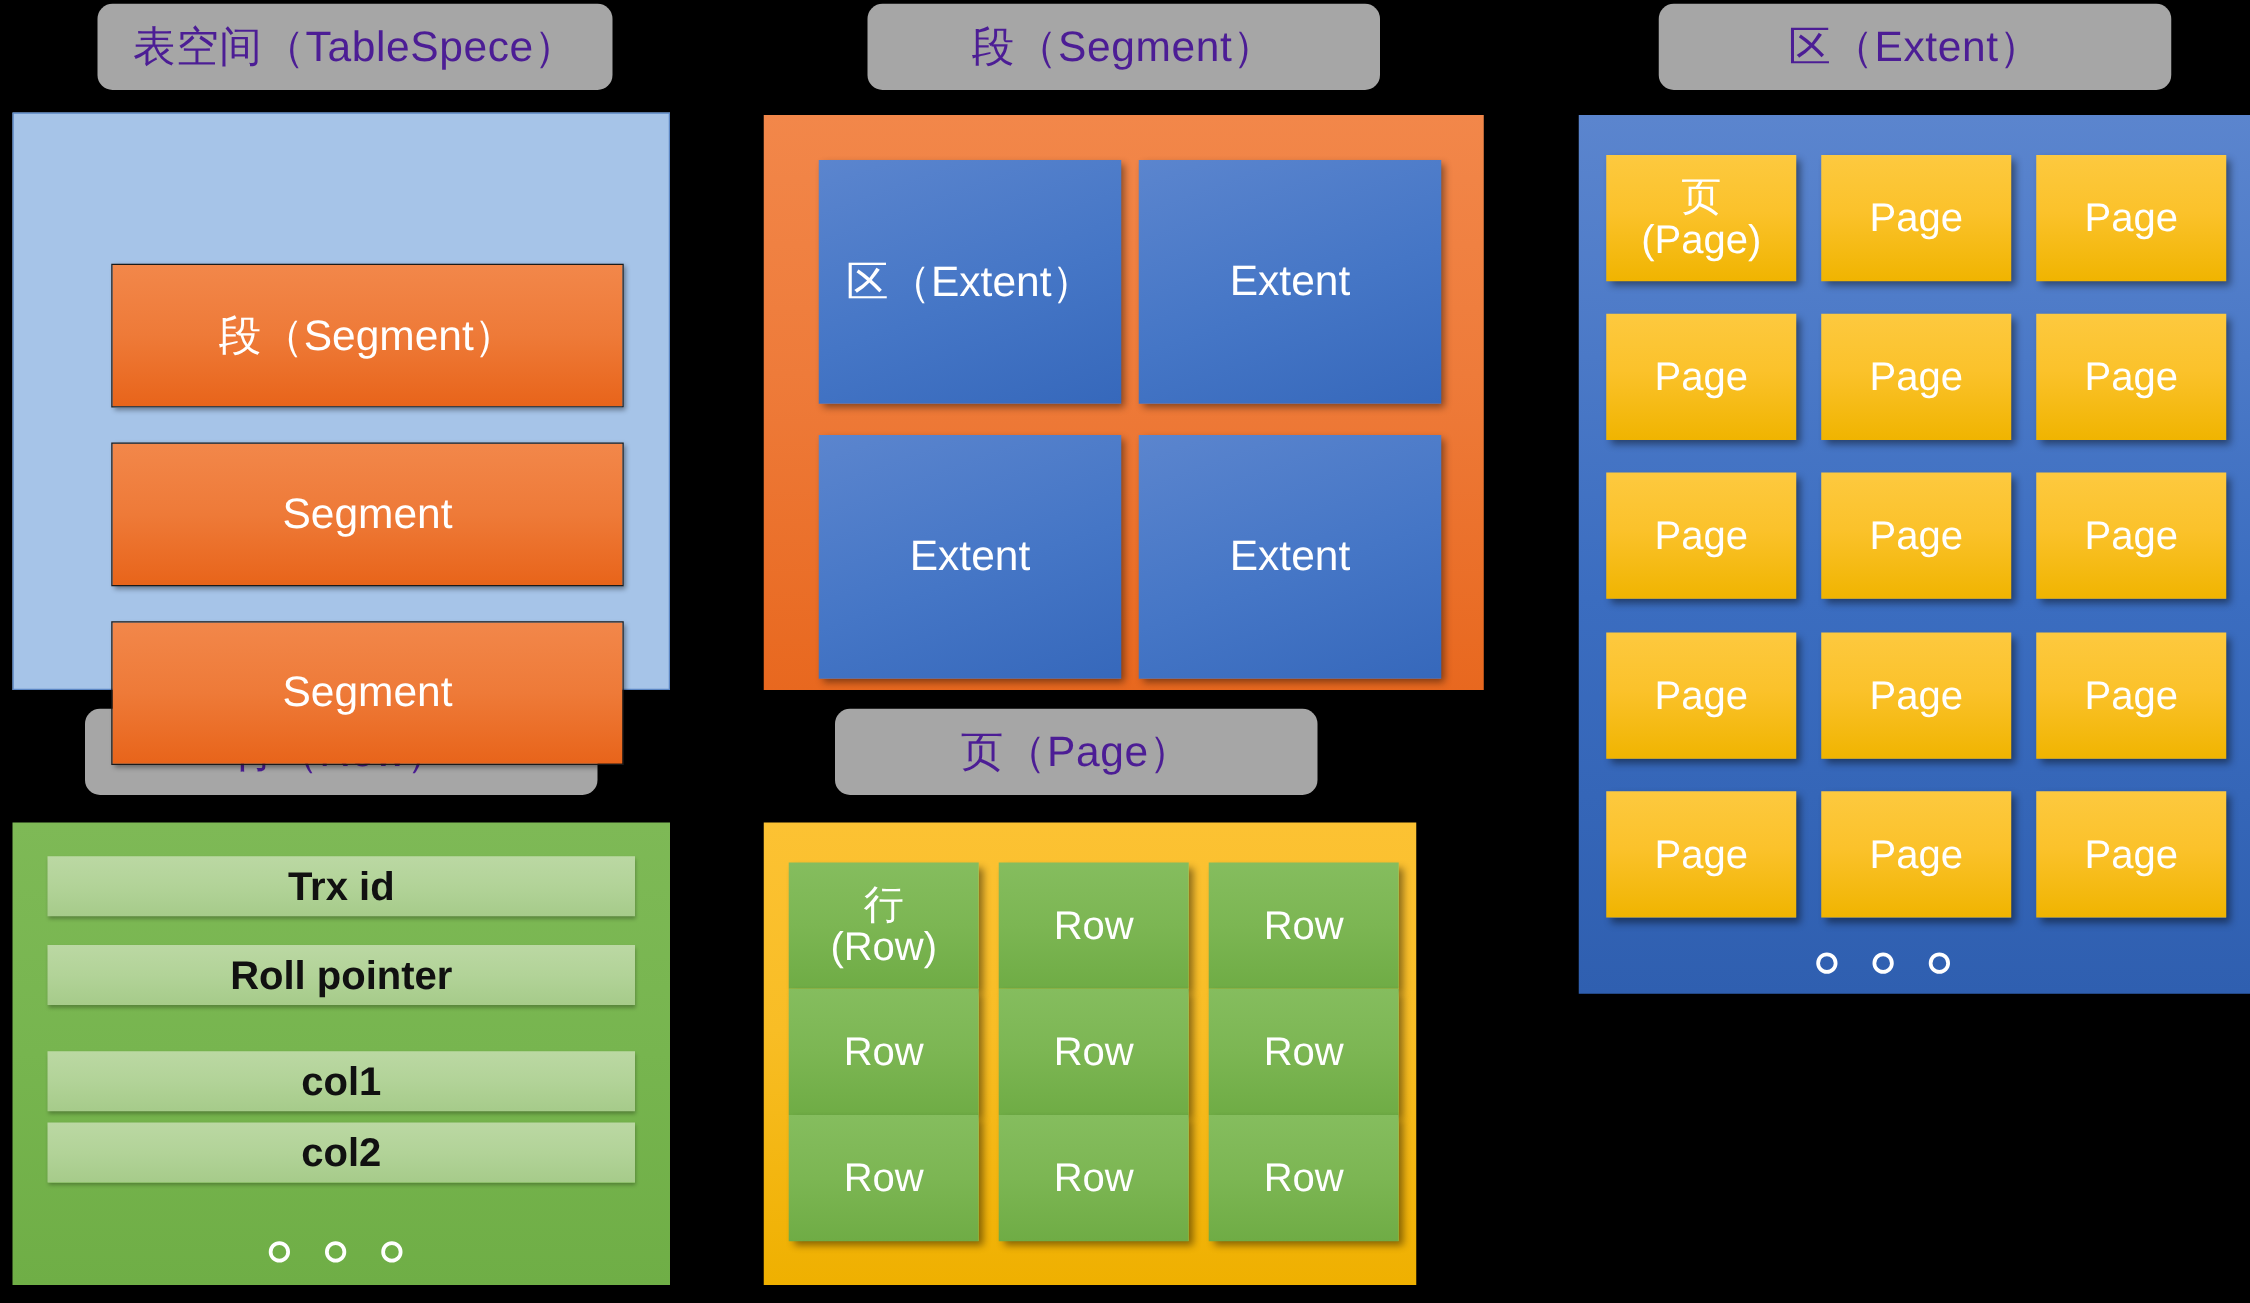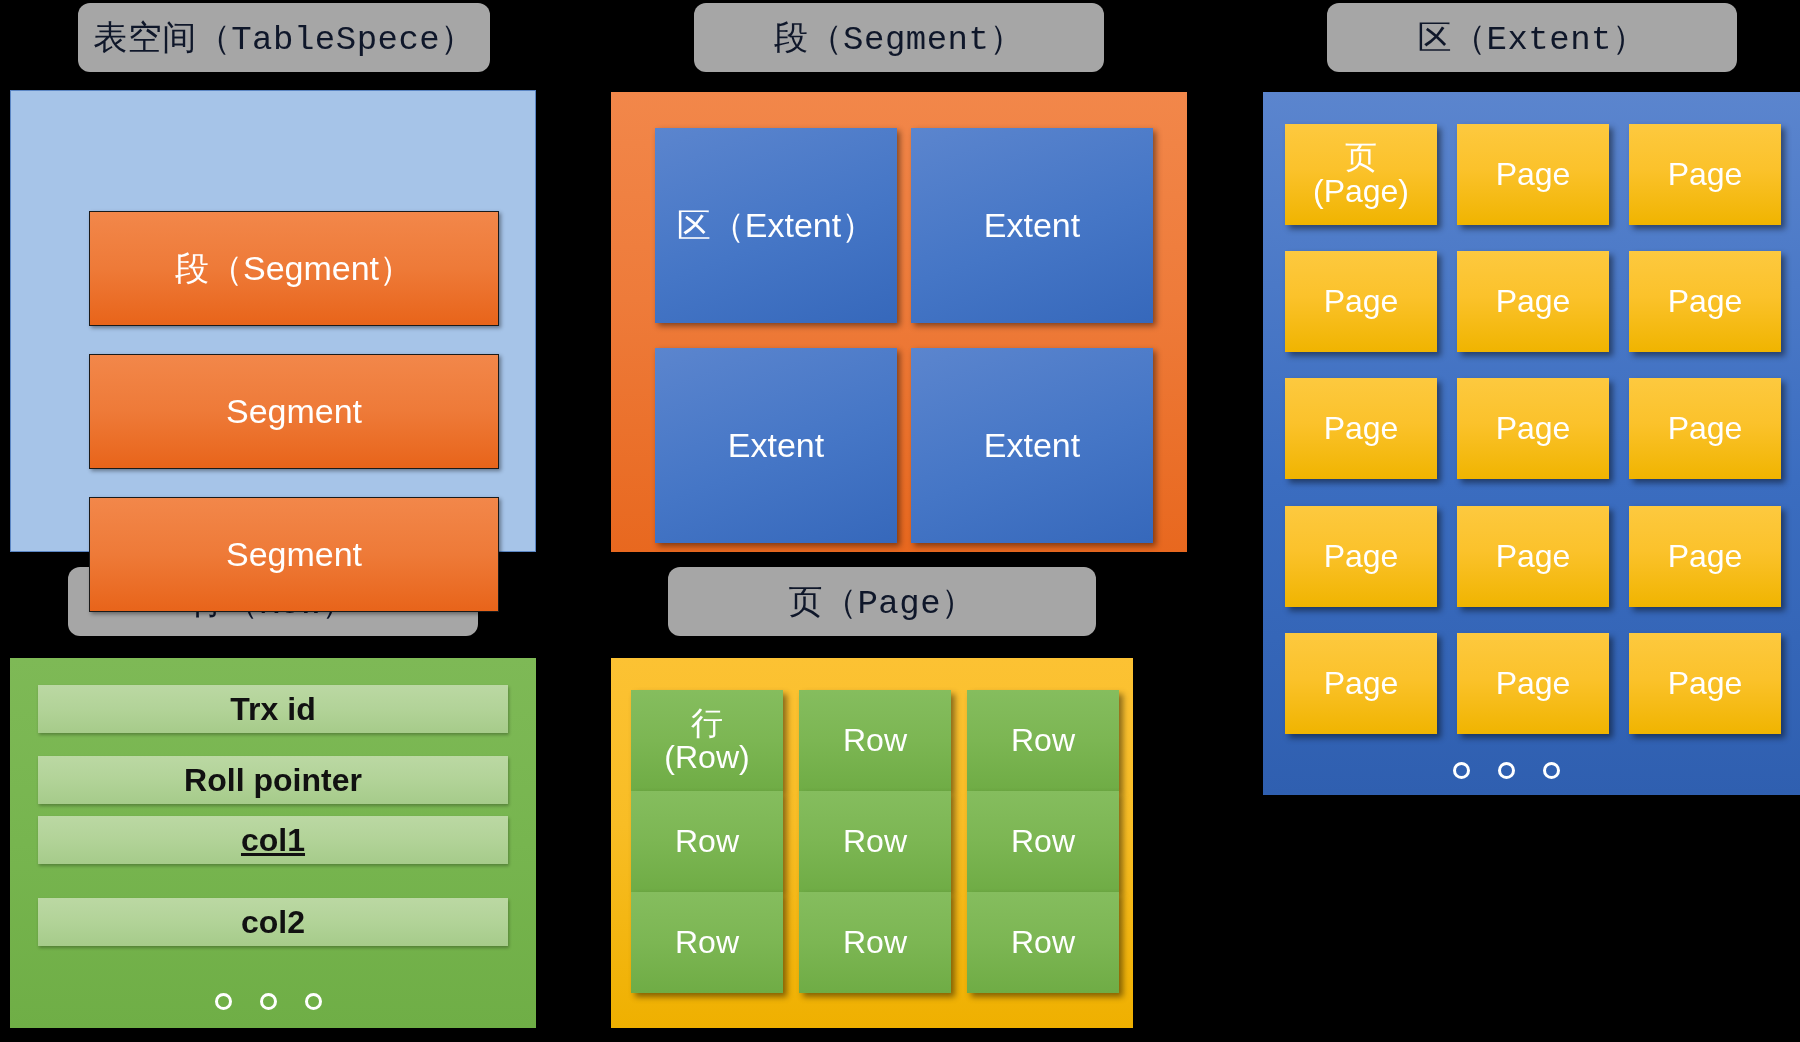--- a/index.html
+++ b/index.html
@@ -8,27 +8,26 @@
     font-family:"Liberation Sans","DejaVu Sans",sans-serif;
     overflow:hidden;position:relative;
   }
   .stage{position:absolute;left:0;top:0;width:1800px;height:1042px;background:#000;}
 
   
   .pill{
     position:absolute;
     background:#A6A6A6;
     border-radius:12px;
-    color:#0f172a;
+    color:#4c1d95;
     display:flex;align-items:center;justify-content:center;
     font-size:34px;
     letter-spacing:.5px;
     box-shadow:2px 3px 5px rgba(0,0,0,.55);
     white-space:nowrap;
-    font-family:Liberation Mono, monospace;
   }
 
   
   .panel{position:absolute;box-sizing:border-box;}
 
   .panel-tablespace{
     left:10px;top:90px;width:526px;height:462px;
     background:#A6C4E8;
     border:1px solid #5B86C4;
     box-shadow:2px 3px 6px rgba(0,0,0,.5);
@@ -130,21 +129,21 @@
 <div class="stage">
 
   <div class="pill" style="left:78px;top:3px;width:412px;height:69px;">表空间（TableSpece）</div>
 
   <div class="pill" style="left:694px;top:3px;width:410px;height:69px;">段（Segment）</div>
 
   <div class="pill" style="left:1327px;top:3px;width:410px;height:69px;">区（Extent）</div>
 
   <div class="pill" style="left:68px;top:567px;width:410px;height:69px;">行（Row）</div>
 
-  <div class="pill" style="left:668px;top:567px;width:428px;height:69px;">页（Page）</div>
+  <div class="pill" style="left:668px;top:567px;width:386px;height:69px;">页（Page）</div>
 
   <div class="conn" style="left:488px;top:316px;width:90px;"></div>
   <div class="conn" style="left:1163px;top:211px;width:110px;"></div>
   <div class="conn" style="left:1263px;top:672px;width:60px;"></div>
   <div class="conn" style="left:604px;top:723px;width:62px;"></div>
 
   <div class="panel panel-tablespace">
     <div class="seg-box s1">段（Segment）</div>
     <div class="seg-box s2">Segment</div>
     <div class="seg-box s3">Segment</div>
@@ -183,21 +182,21 @@
     <div class="dots" style="left:190px;top:670px;">
       <i></i>
       <i></i>
       <i></i>
     </div>
   </div>
 
   <div class="panel panel-row">
     <div class="row-bar" style="top:27px;">Trx id</div>
     <div class="row-bar" style="top:98px;">Roll pointer</div>
-    <div class="row-bar" style="top:158px;text-decoration:underline;">col1</div>
+    <div class="row-bar" style="top:183px;">col1</div>
     <div class="row-bar" style="top:240px;text-align:right;">col2</div>
 
     <div class="dots" style="left:205px;top:335px;">
       <i></i>
       <i></i>
       <i></i>
     </div>
   </div>
 
   <div class="panel panel-page">

